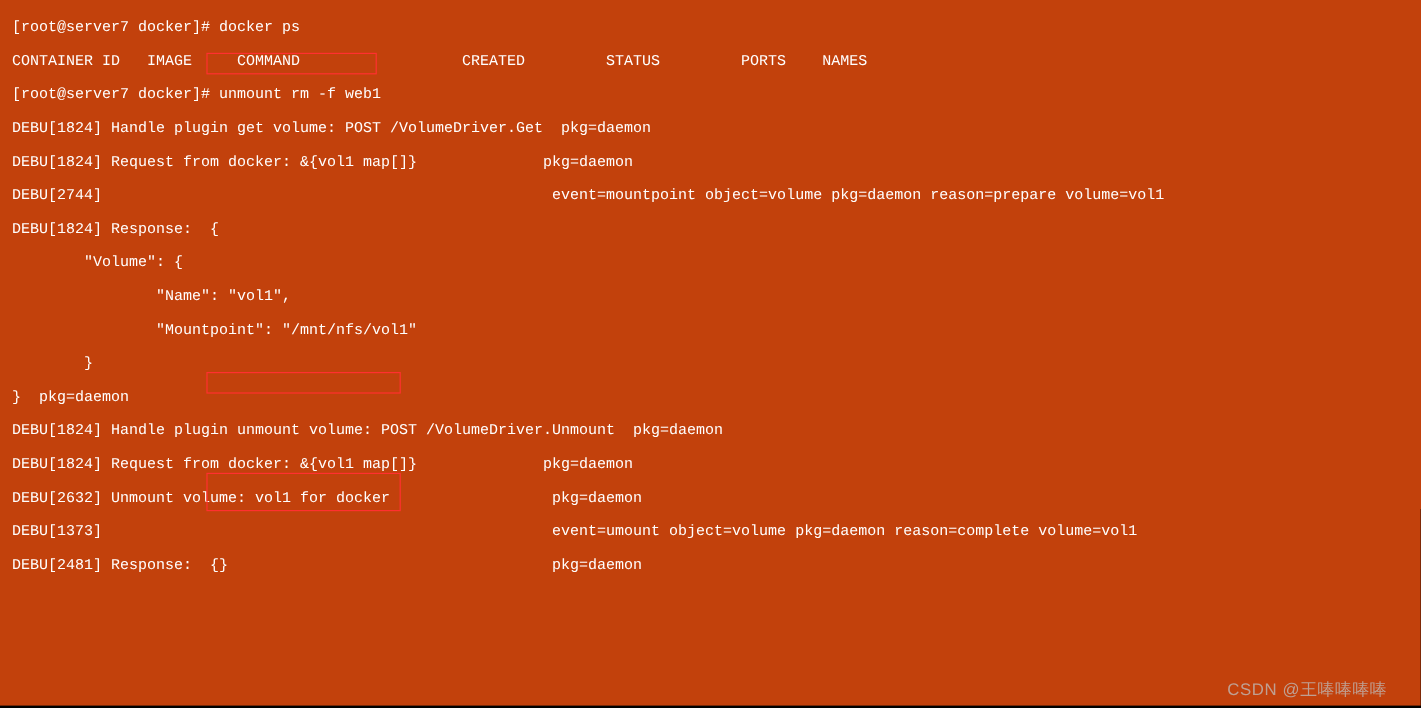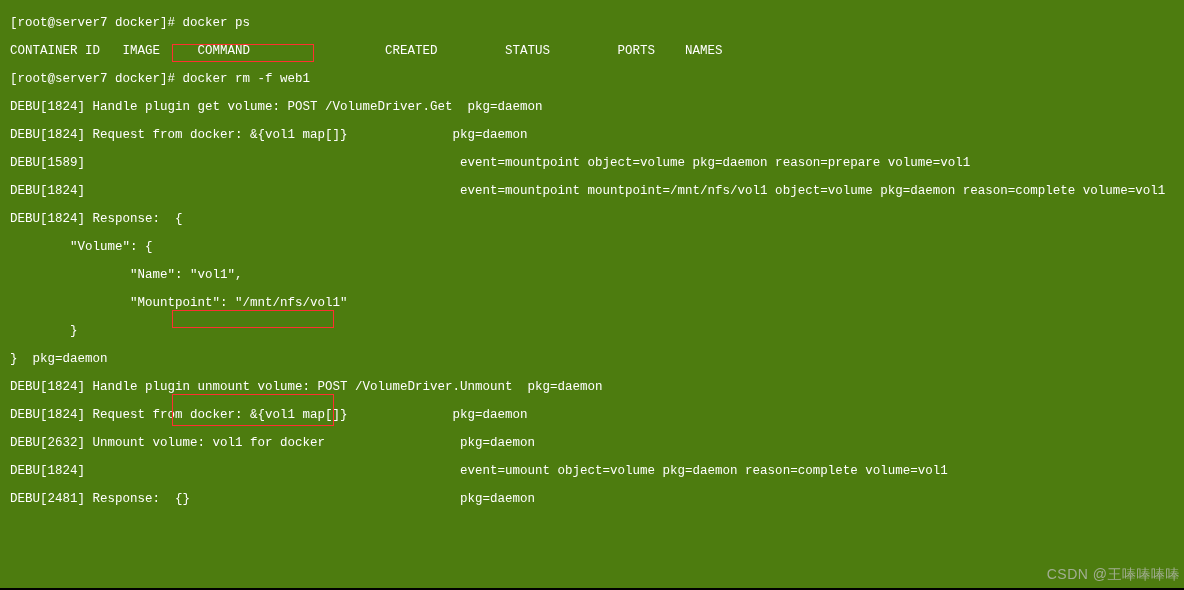--- a/index.html
+++ b/index.html
@@ -10,63 +10,62 @@
     height: 590px;
     overflow: hidden;
   }
   .terminal {
     font-family: "Courier New", monospace;
     font-size: 12.5px;
     line-height: 14px;
     color: #fff;
     white-space: pre;
     padding: 2px 4px 0 10px;
-    background: #4d7c0f;
+    background: #c2410c;
     width: 1170px;
     height: 586px;
     position: relative;
   }
   .line { white-space: pre; }
   .highlight-box {
     position: absolute;
     border: 1px solid #ff3030;
     pointer-events: none;
   }
   .watermark {
     position: absolute;
     bottom: 6px;
-    right: 4px;
+    right: 28px;
     color: #bfbfbf;
     font-family: Arial, sans-serif;
     font-size: 14px;
     opacity: 0.75;
     letter-spacing: 0.5px;
   }
 </style>
 </head>
 <body>
 
 <div class="terminal">
 <div class="line"><span>[root@server7 docker]# </span><span>docker ps</span></div>
 <div class="line">CONTAINER ID   IMAGE     COMMAND                  CREATED         STATUS         PORTS    NAMES</div>
-<div class="line"><span>[root@server7 docker]# </span><span>docker rm -f web1</span></div>
+<div class="line"><span>[root@server7 docker]# </span><span>unmount rm -f web1</span></div>
 <div class="line">DEBU[1824] Handle plugin get volume: POST /VolumeDriver.Get  pkg=daemon</div>
 <div class="line">DEBU[1824] Request from docker: &amp;{vol1 map[]}              pkg=daemon</div>
-<div class="line">DEBU[1589]                                                  event=mountpoint object=volume pkg=daemon reason=prepare volume=vol1</div>
-<div class="line">DEBU[1824]                                                  event=mountpoint mountpoint=/mnt/nfs/vol1 object=volume pkg=daemon reason=complete volume=vol1</div>
+<div class="line">DEBU[2744]                                                  event=mountpoint object=volume pkg=daemon reason=prepare volume=vol1</div>
 <div class="line">DEBU[1824] Response:  {</div>
 <div class="line">        "Volume": {</div>
 <div class="line">                "Name": "vol1",</div>
 <div class="line">                "Mountpoint": "/mnt/nfs/vol1"</div>
 <div class="line">        }</div>
 <div class="line">}  pkg=daemon</div>
 <div class="line">DEBU[1824] Handle plugin unmount volume: POST /VolumeDriver.Unmount  pkg=daemon</div>
 <div class="line">DEBU[1824] Request from docker: &amp;{vol1 map[]}              pkg=daemon</div>
 <div class="line">DEBU[2632] Unmount volume: vol1 for docker                  pkg=daemon</div>
-<div class="line">DEBU[1824]                                                  event=umount object=volume pkg=daemon reason=complete volume=vol1</div>
+<div class="line">DEBU[1373]                                                  event=umount object=volume pkg=daemon reason=complete volume=vol1</div>
 <div class="line">DEBU[2481] Response:  {}                                    pkg=daemon</div>
 
 
 
 
 
 
 <div class="line"></div>
 
 

